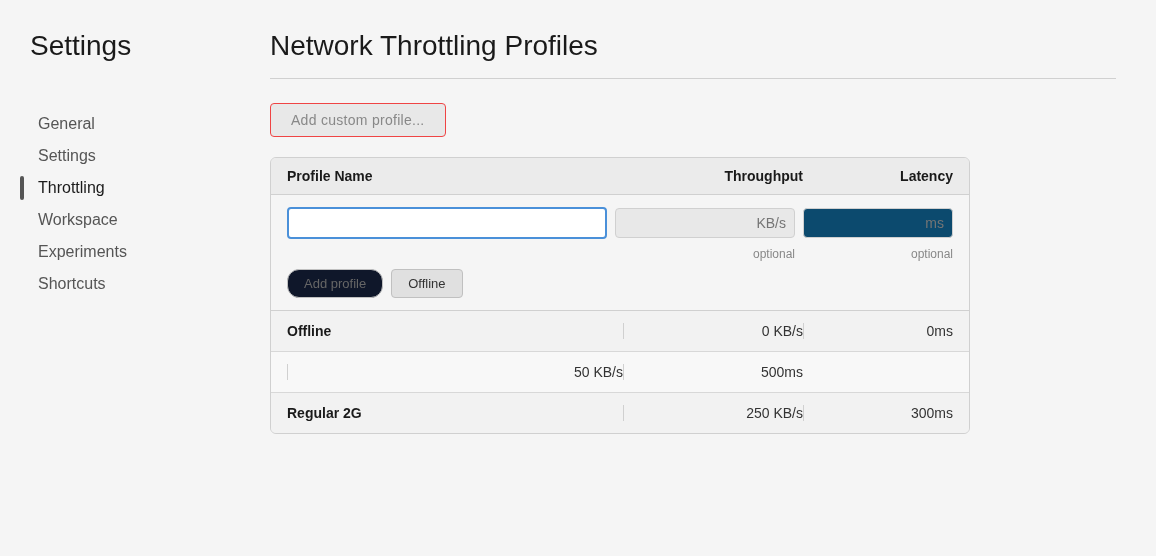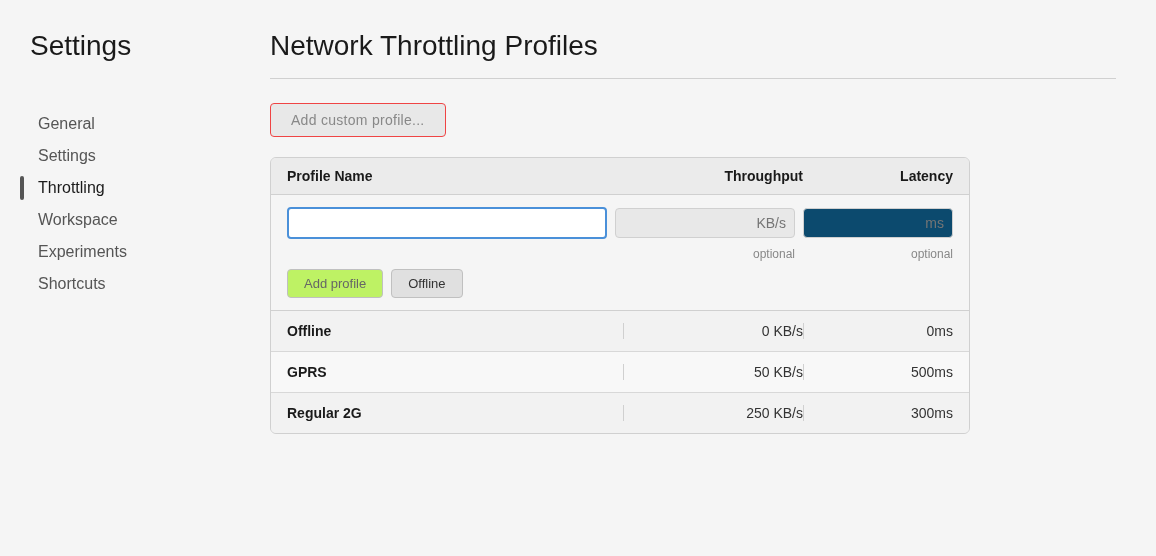--- a/index.html
+++ b/index.html
@@ -189,23 +189,23 @@
     }
 
     .action-buttons {
       display: flex;
       gap: 8px;
       margin-top: 8px;
     }
 
     .btn-add-profile {
       padding: 6px 16px;
-      background: #bef264;
+      background: #0f172a;
       border: 1px solid #c0c0c0;
-      border-radius: 4px;
+      border-radius: 12px;
       font-size: 13px;
       color: #666;
       cursor: pointer;
     }
 
     .btn-cancel {
       padding: 6px 16px;
       background: #e0e0e0;
       border: 1px solid #c0c0c0;
       border-radius: 4px;
@@ -305,21 +305,20 @@
         <button class="btn-cancel">Offline</button>
       </div>
     </div>
 
     <div class="table-row">
       <div class="cell-name">Offline</div>
       <div class="cell-value column-divider">0 KB/s</div>
       <div class="cell-value column-divider">0ms</div>
     </div>
     <div class="table-row">
-      <div class="cell-name">GPRS</div>
       <div class="cell-value column-divider">50 KB/s</div>
       <div class="cell-value column-divider">500ms</div>
     </div>
     <div class="table-row">
       <div class="cell-name">Regular 2G</div>
       <div class="cell-value column-divider">250 KB/s</div>
       <div class="cell-value column-divider">300ms</div>
     </div>
 
   </div>

